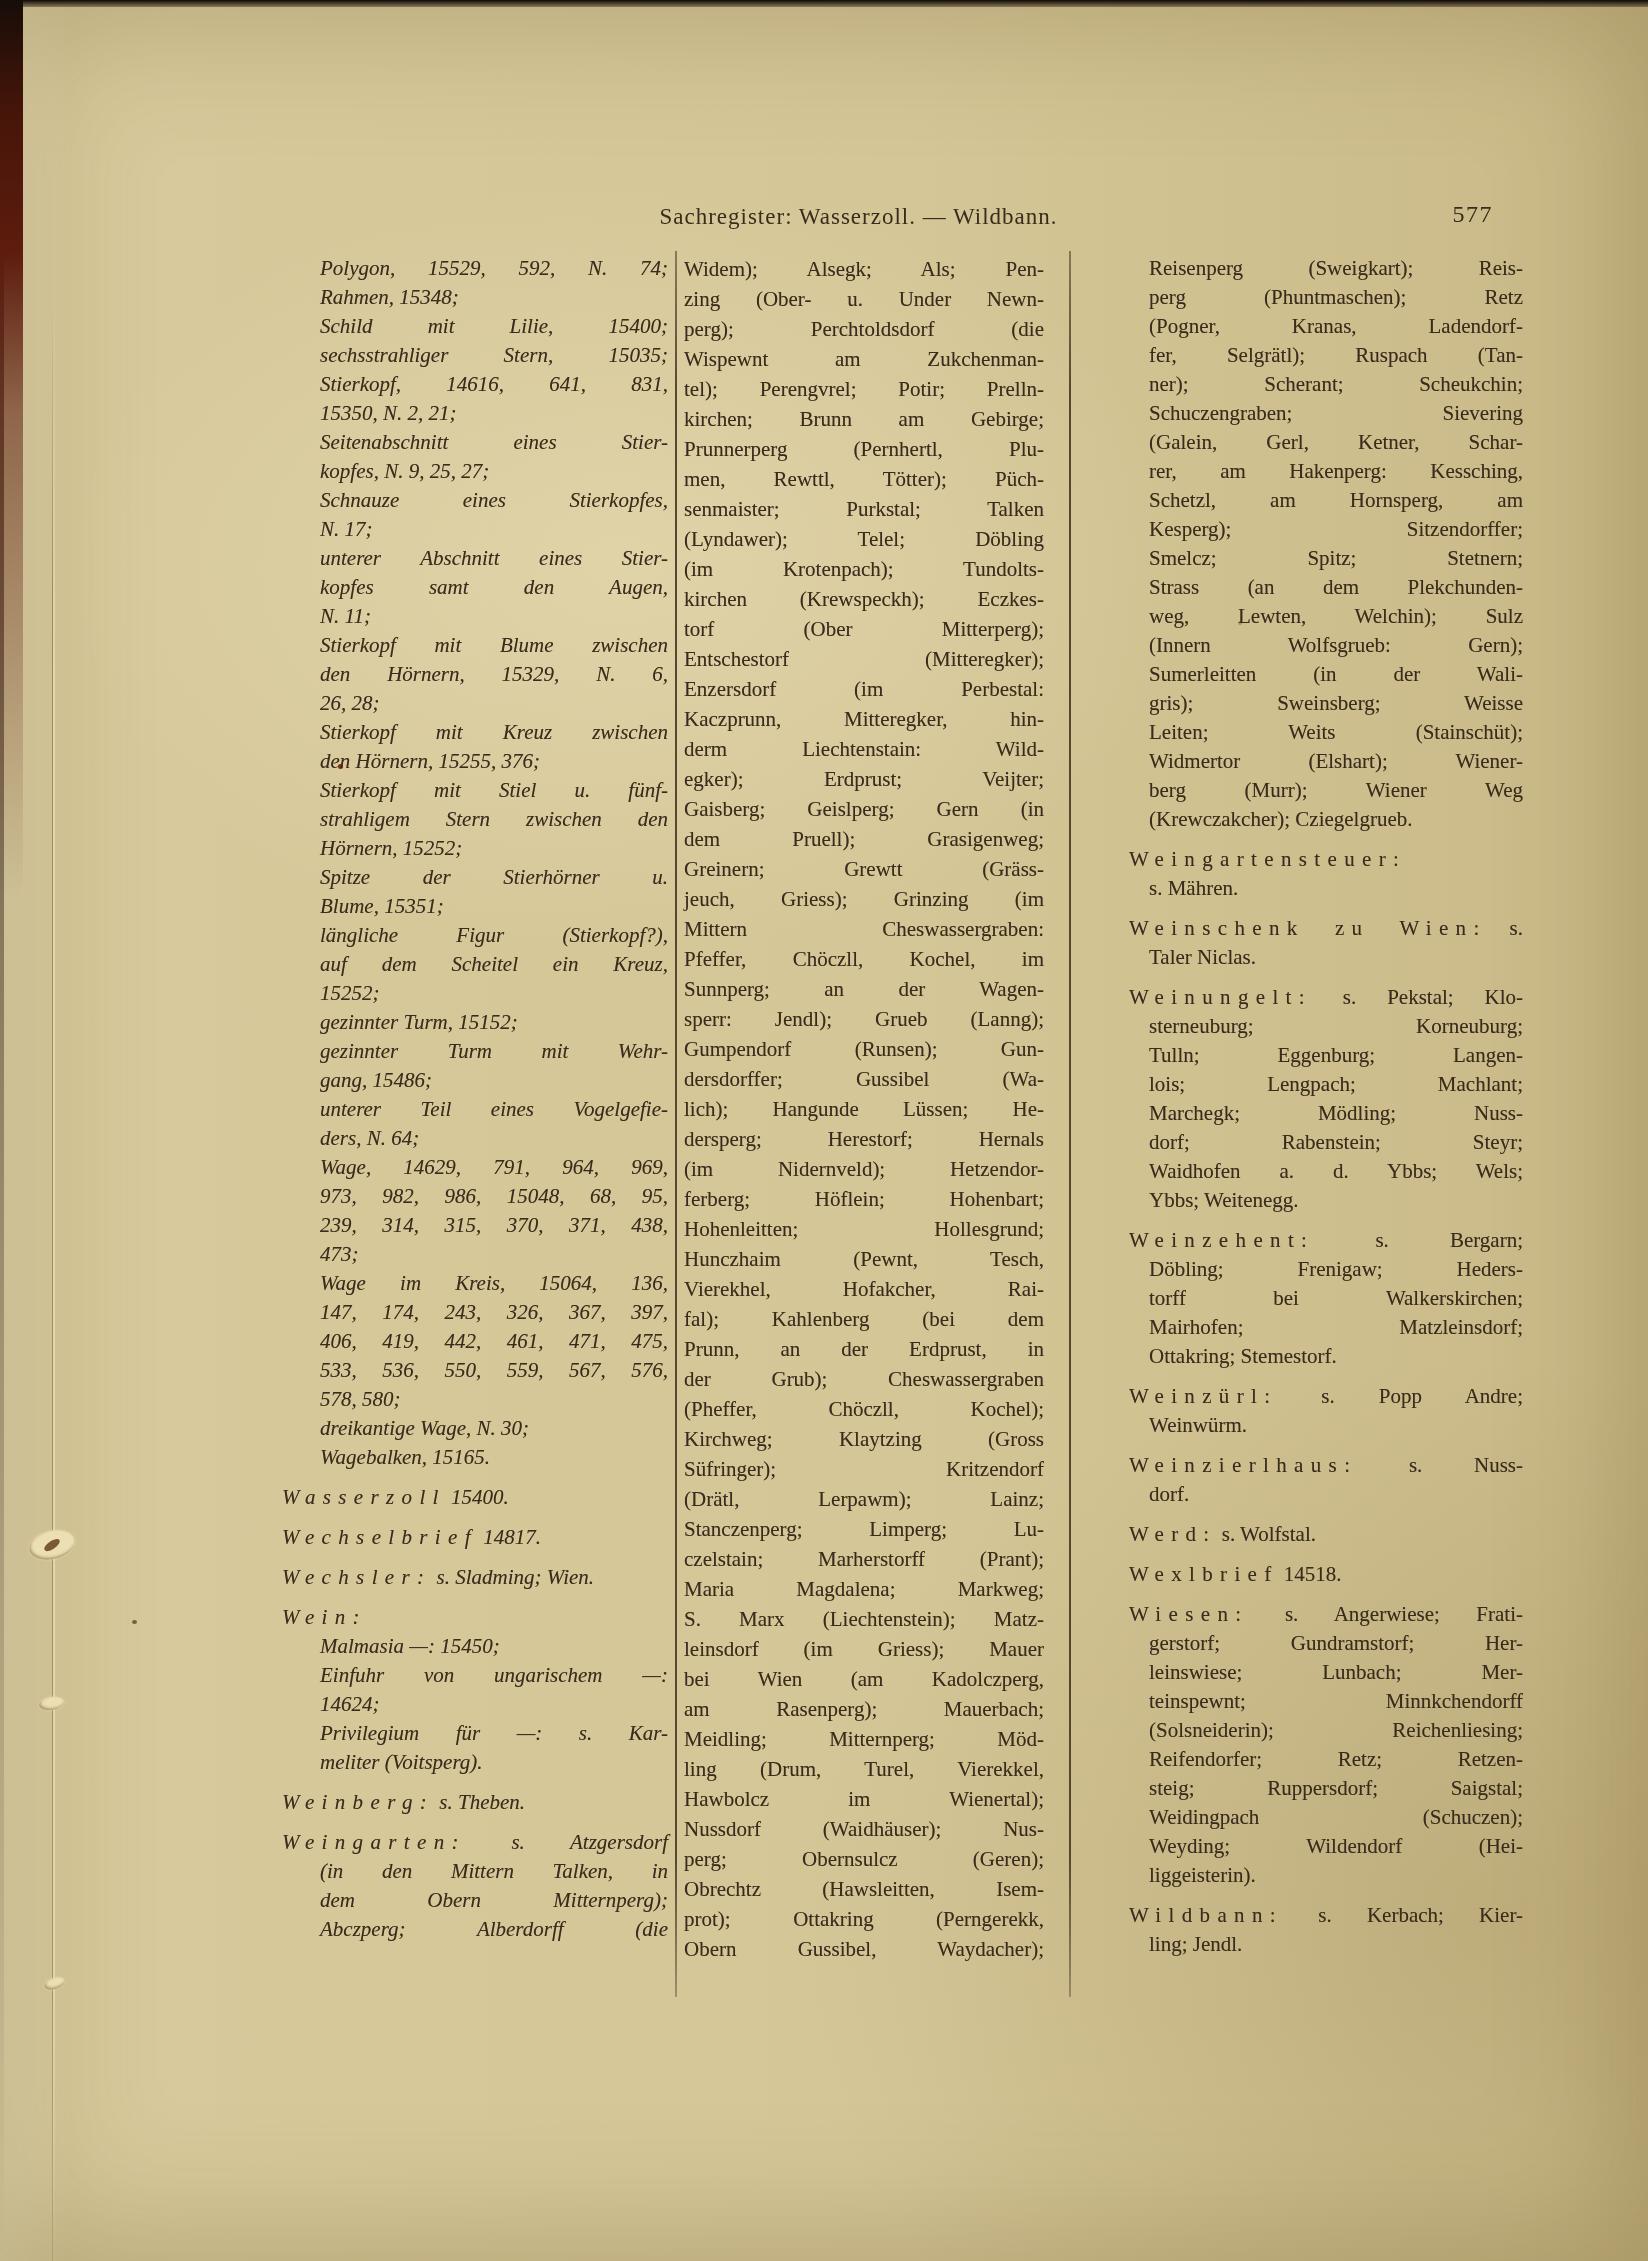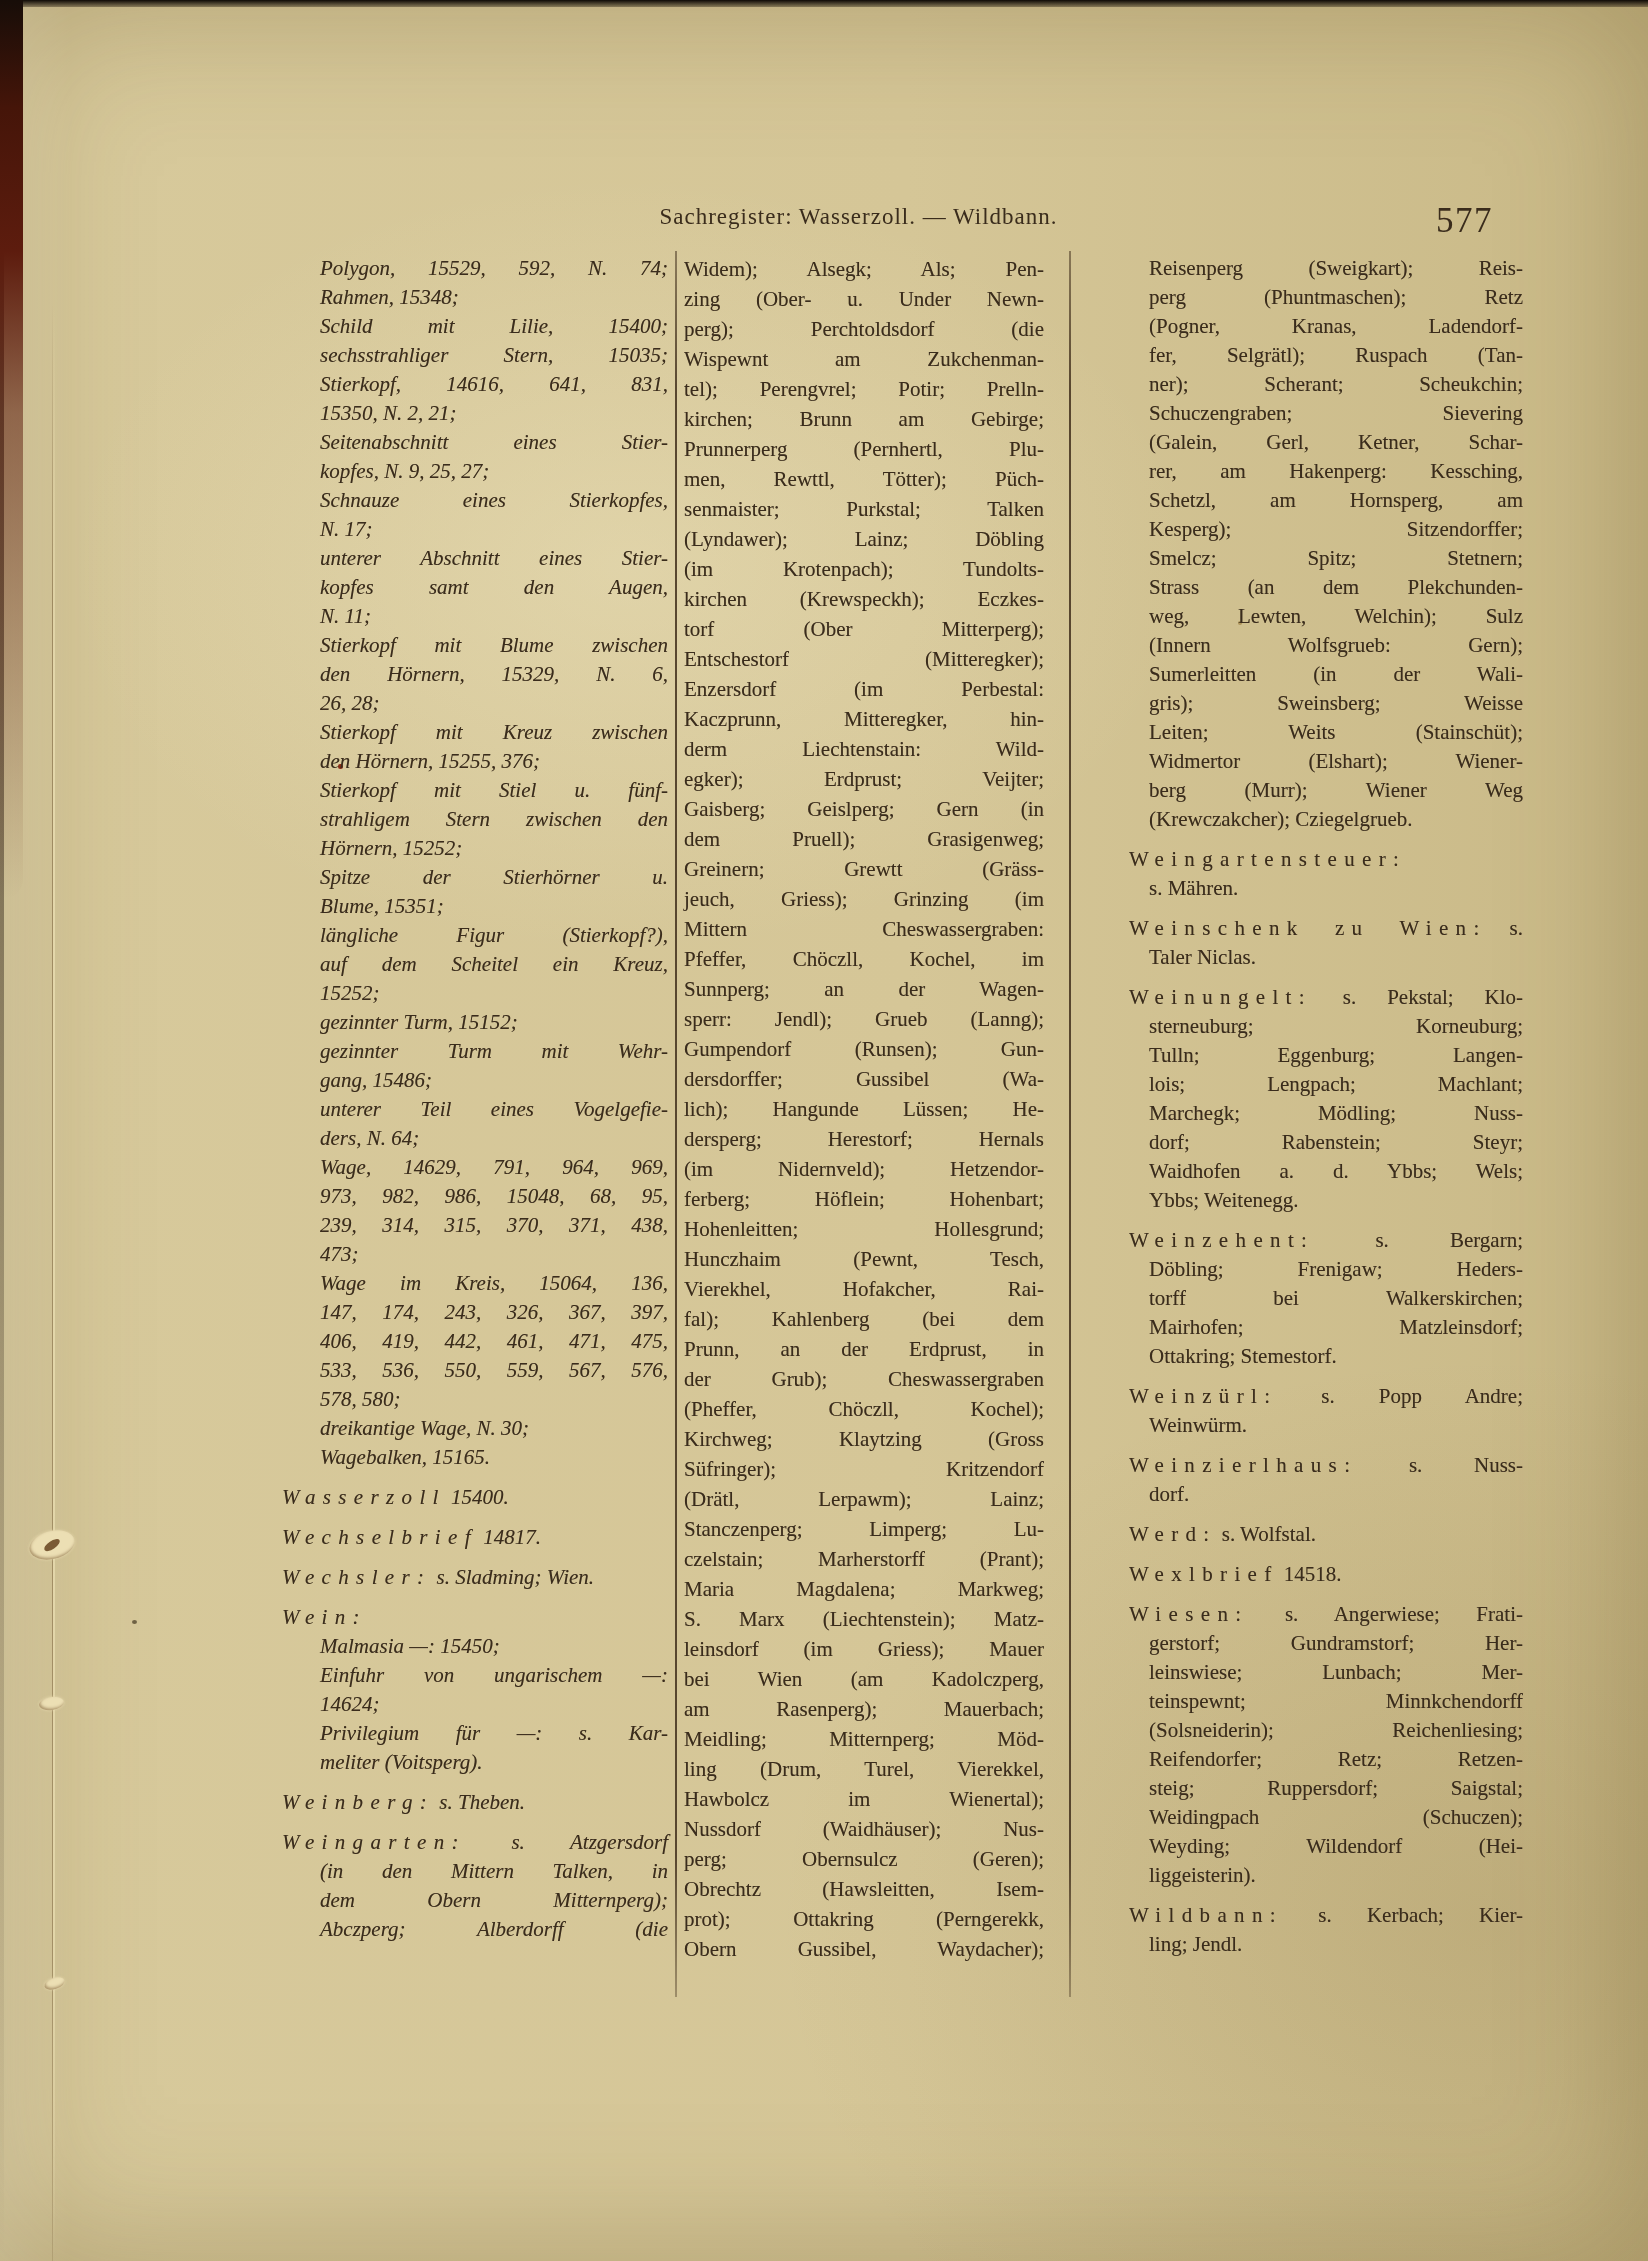--- a/index.html
+++ b/index.html
@@ -45,21 +45,21 @@
   .speck2{left:132px;top:1620px;width:5px;height:4px;background:#55482e;opacity:.8;}
   .speck3{left:1238px;top:621px;width:3.5px;height:3.5px;background:#9a7b3c;opacity:.6;}
 
   .header-title{
     position:absolute;left:505px;top:204px;width:707px;
     text-align:center;font-size:23px;color:var(--ink,#3a2c1c);
     letter-spacing:1px;white-space:nowrap;
   }
   .pagenum{
     position:absolute;right:156px;top:201px;
-    font-size:35px;color:var(--ink,#3a2c1c);letter-spacing:1.5px;
+    font-size:24px;color:var(--ink,#3a2c1c);letter-spacing:1.5px;
   }
 
   .rule{position:absolute;top:251px;height:1746px;width:1.5px;
     background:linear-gradient(to bottom,rgba(74,56,35,.55),rgba(74,56,35,.9) 8%,rgba(74,56,35,.9) 92%,rgba(74,56,35,.4));}
   .rule1{left:675px;}
   .rule2{left:1069px;}
 
   .col{position:absolute;top:254px;color:var(--ink,#3a2c1c);
     text-shadow:0 0 0.5px rgba(58,44,28,.35);}
   .c0{left:282px;width:386px;}
@@ -161,21 +161,21 @@
     <div class="col c1">
         <div class="line just">Widem); Alsegk; Als; Pen-</div>
         <div class="line just">zing (Ober- u. Under Newn-</div>
         <div class="line just">perg); Perchtoldsdorf (die</div>
         <div class="line just">Wispewnt am Zukchenman-</div>
         <div class="line just">tel); Perengvrel; Potir; Prelln-</div>
         <div class="line just">kirchen; Brunn am Gebirge;</div>
         <div class="line just">Prunnerperg (Pernhertl, Plu-</div>
         <div class="line just">men, Rewttl, Tötter); Püch-</div>
         <div class="line just">senmaister; Purkstal; Talken</div>
-        <div class="line just">(Lyndawer); Lainz; Döbling</div>
+        <div class="line just">(Lyndawer); Telel; Döbling</div>
         <div class="line just">(im Krotenpach); Tundolts-</div>
         <div class="line just">kirchen (Krewspeckh); Eczkes-</div>
         <div class="line just">torf (Ober Mitterperg);</div>
         <div class="line just">Entschestorf (Mitteregker);</div>
         <div class="line just">Enzersdorf (im Perbestal:</div>
         <div class="line just">Kaczprunn, Mitteregker, hin-</div>
         <div class="line just">derm Liechtenstain: Wild-</div>
         <div class="line just">egker); Erdprust; Veijter;</div>
         <div class="line just">Gaisberg; Geislperg; Gern (in</div>
         <div class="line just">dem Pruell); Grasigenweg;</div>

